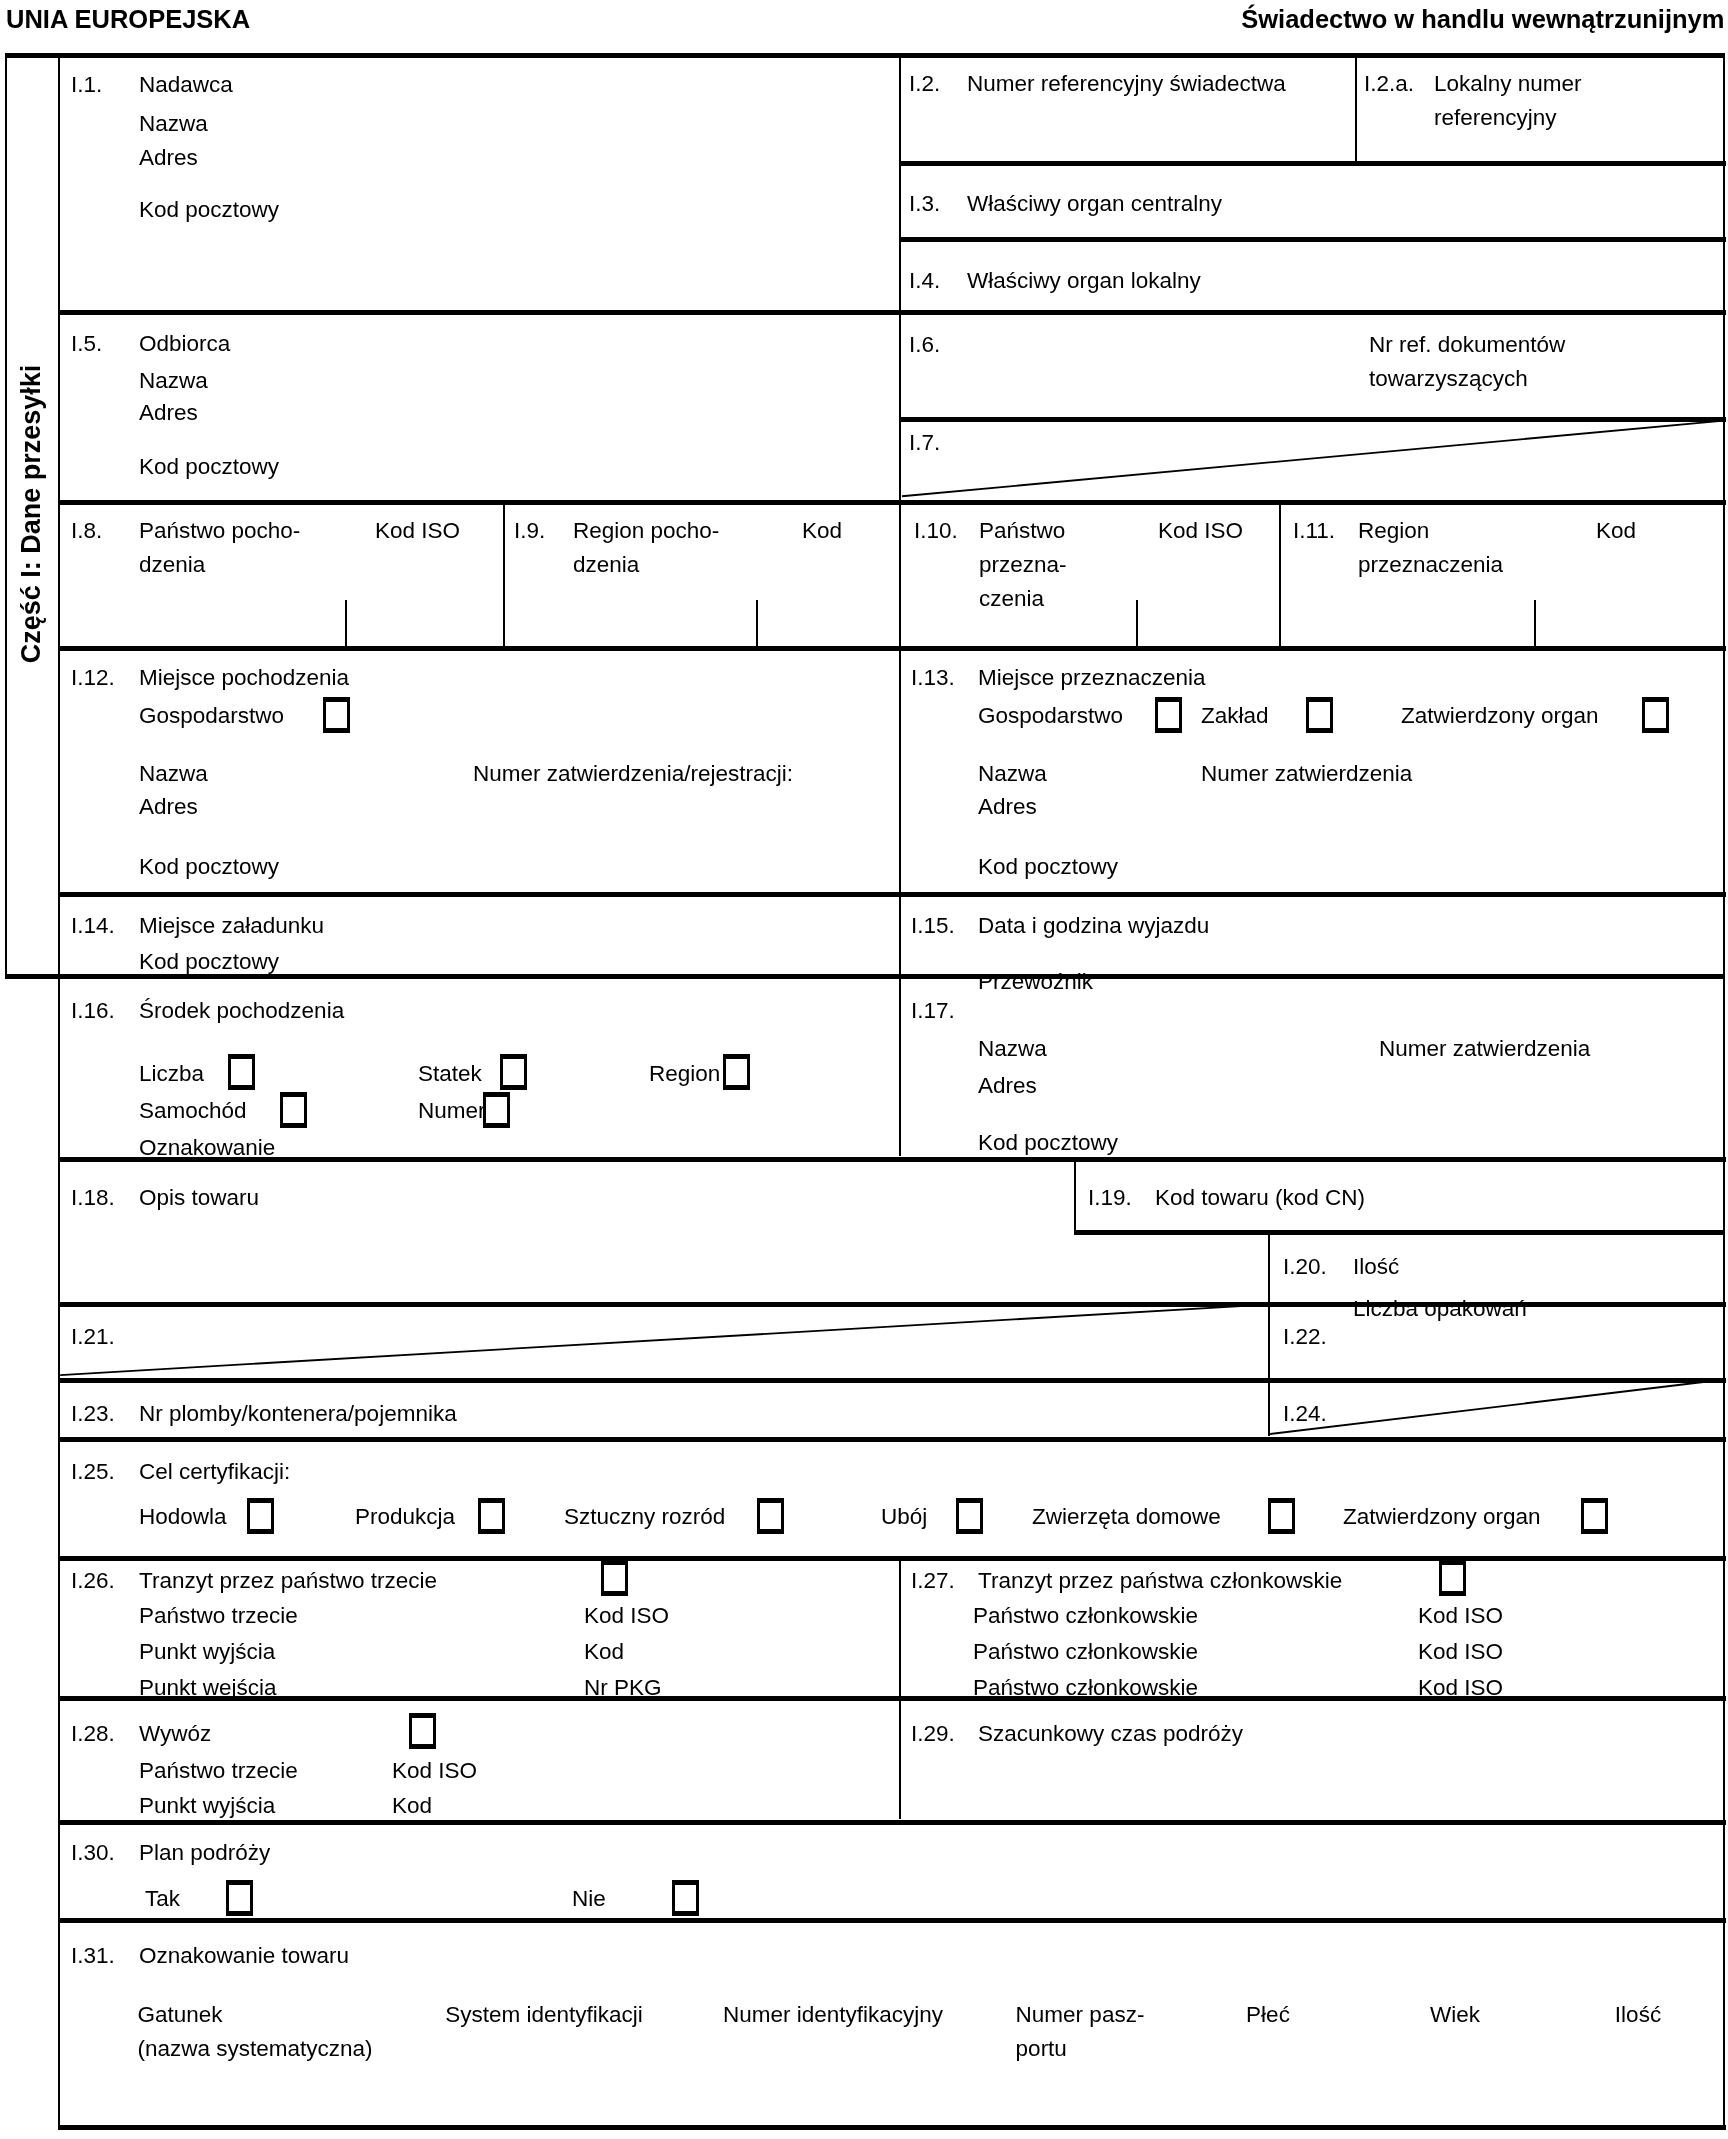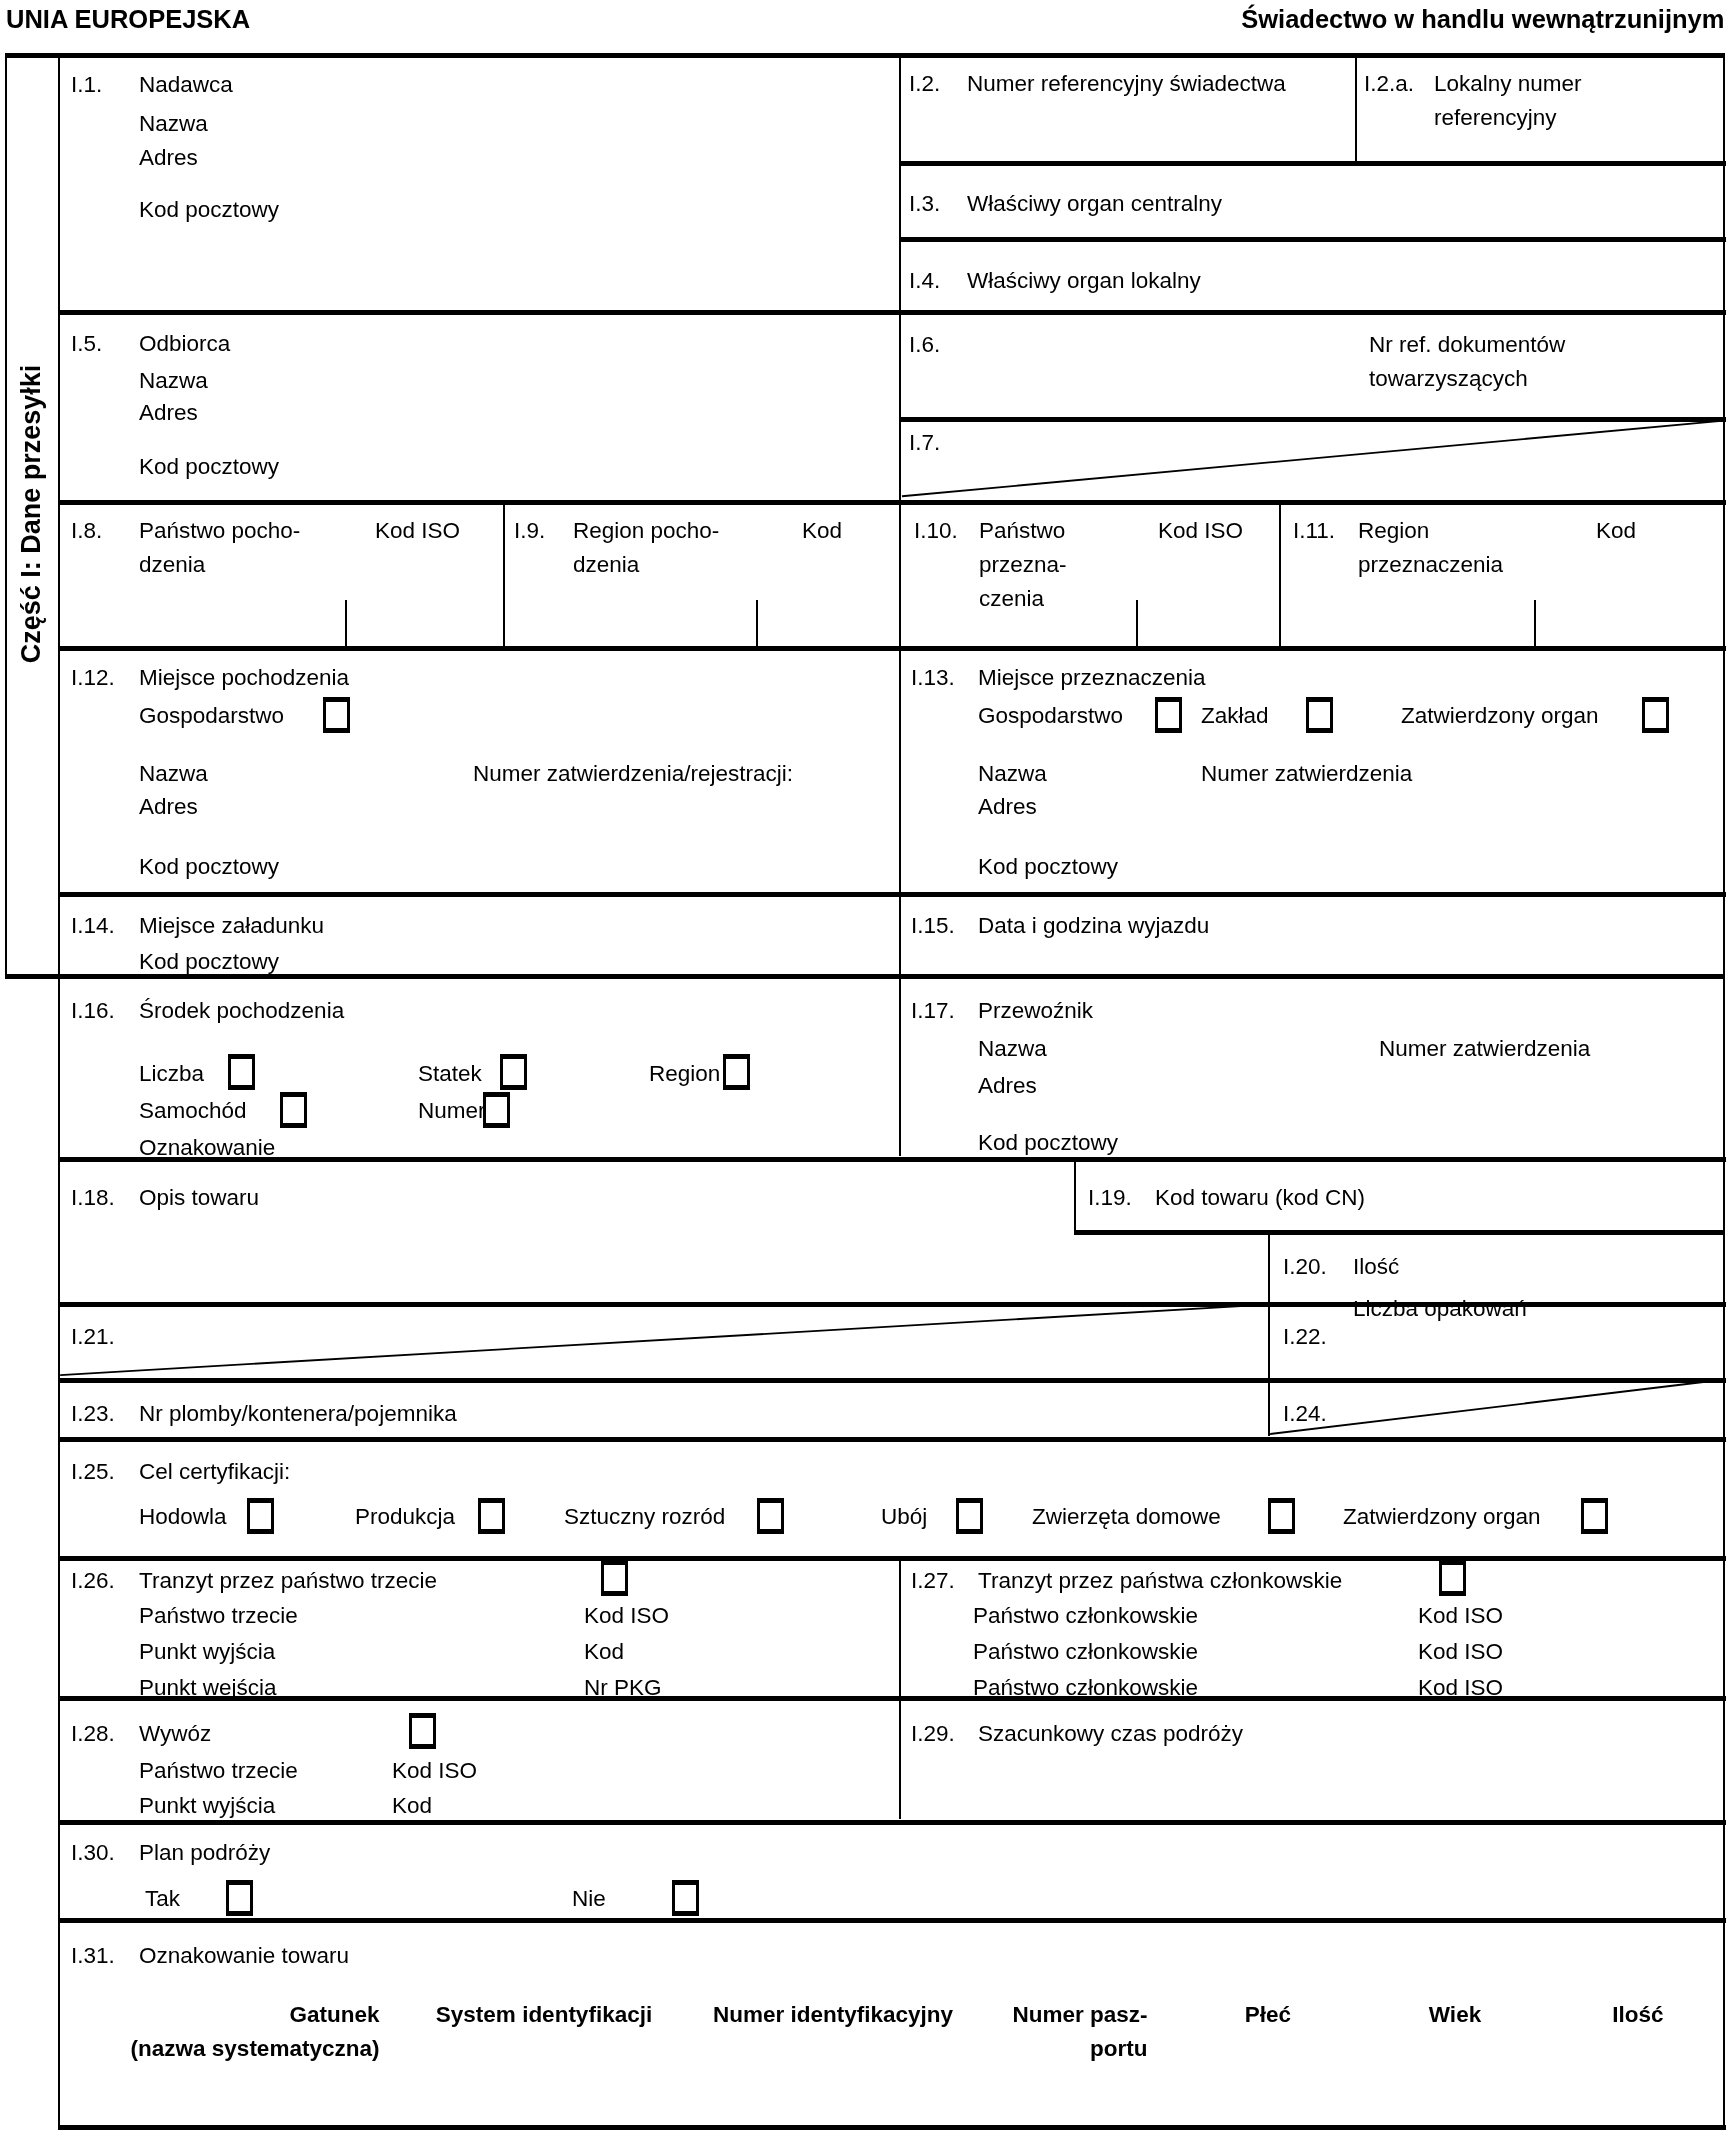--- a/index.html
+++ b/index.html
@@ -1,20 +1,20 @@
 <!DOCTYPE html>
 <html style="font-size:9.7px"><head>
 <meta charset="utf-8">
 <style>
   html,body{margin:0;padding:0;background:#fff;}
   .page{position:relative;width:1728px;height:2140px;background:#fff;
         font-family:"Liberation Sans","DejaVu Sans",sans-serif;color:#000;overflow:hidden;}
   .hdr{position:absolute;top:4.9px;font-size:25.5px;font-weight:bold;white-space:nowrap;}
   .lbl{position:absolute;font-size:22.5px;line-height:1.5;white-space:pre-line;}
-  .ctr{text-align:right;transform:translateX(-50%);font-weight:bold;}
+  .ctr{text-align:left;transform:translateX(-50%);}
   .ln{position:absolute;background:#000;}
   .cb{position:absolute;width:20.7px;height:25.5px;border:3px solid #000;
       border-top-width:5.5px;border-bottom-width:5.5px;background:#fff;box-sizing:content-box;}
   .side{position:absolute;left:31px;top:514px;transform:translate(-50%,-50%) rotate(-90deg);
         font-size:27px;font-weight:bold;white-space:nowrap;}
   svg.diag{position:absolute;left:0;top:0;pointer-events:none;}
 </style>
 </head>
 <body>
 
@@ -148,21 +148,21 @@
   <span class="cb" style="left:500px;top:1054px"></span>
   <div class="lbl" style="left:649px;top:1057px">Region</div>
   <span class="cb" style="left:723px;top:1054px"></span>
   <div class="lbl" style="left:139px;top:1094px">Samochód</div>
   <span class="cb" style="left:280px;top:1092px"></span>
   <div class="lbl" style="left:418px;top:1094px">Numer</div>
   <span class="cb" style="left:483px;top:1092px"></span>
   <div class="lbl" style="left:139px;top:1131px">Oznakowanie</div>
 
   <div class="lbl" style="left:911px;top:994px">I.17.</div>
-  <div class="lbl" style="left:978px;top:994px">Przewoźnik</div>
+  <div class="lbl" style="left:978px;top:965px">Przewoźnik</div>
   <div class="lbl" style="left:978px;top:1032px">Nazwa</div>
   <div class="lbl" style="left:1379px;top:1032px">Numer zatwierdzenia</div>
   <div class="lbl" style="left:978px;top:1069px">Adres</div>
   <div class="lbl" style="left:978px;top:1126px">Kod pocztowy</div>
 
   <div class="lbl" style="left:71px;top:1181px">I.18.</div>
   <div class="lbl" style="left:139px;top:1181px">Opis towaru</div>
   <div class="lbl" style="left:1088px;top:1181px">I.19.</div>
   <div class="lbl" style="left:1155px;top:1181px">Kod towaru (kod CN)</div>
   <div class="lbl" style="left:1283px;top:1250px">I.20.</div>

